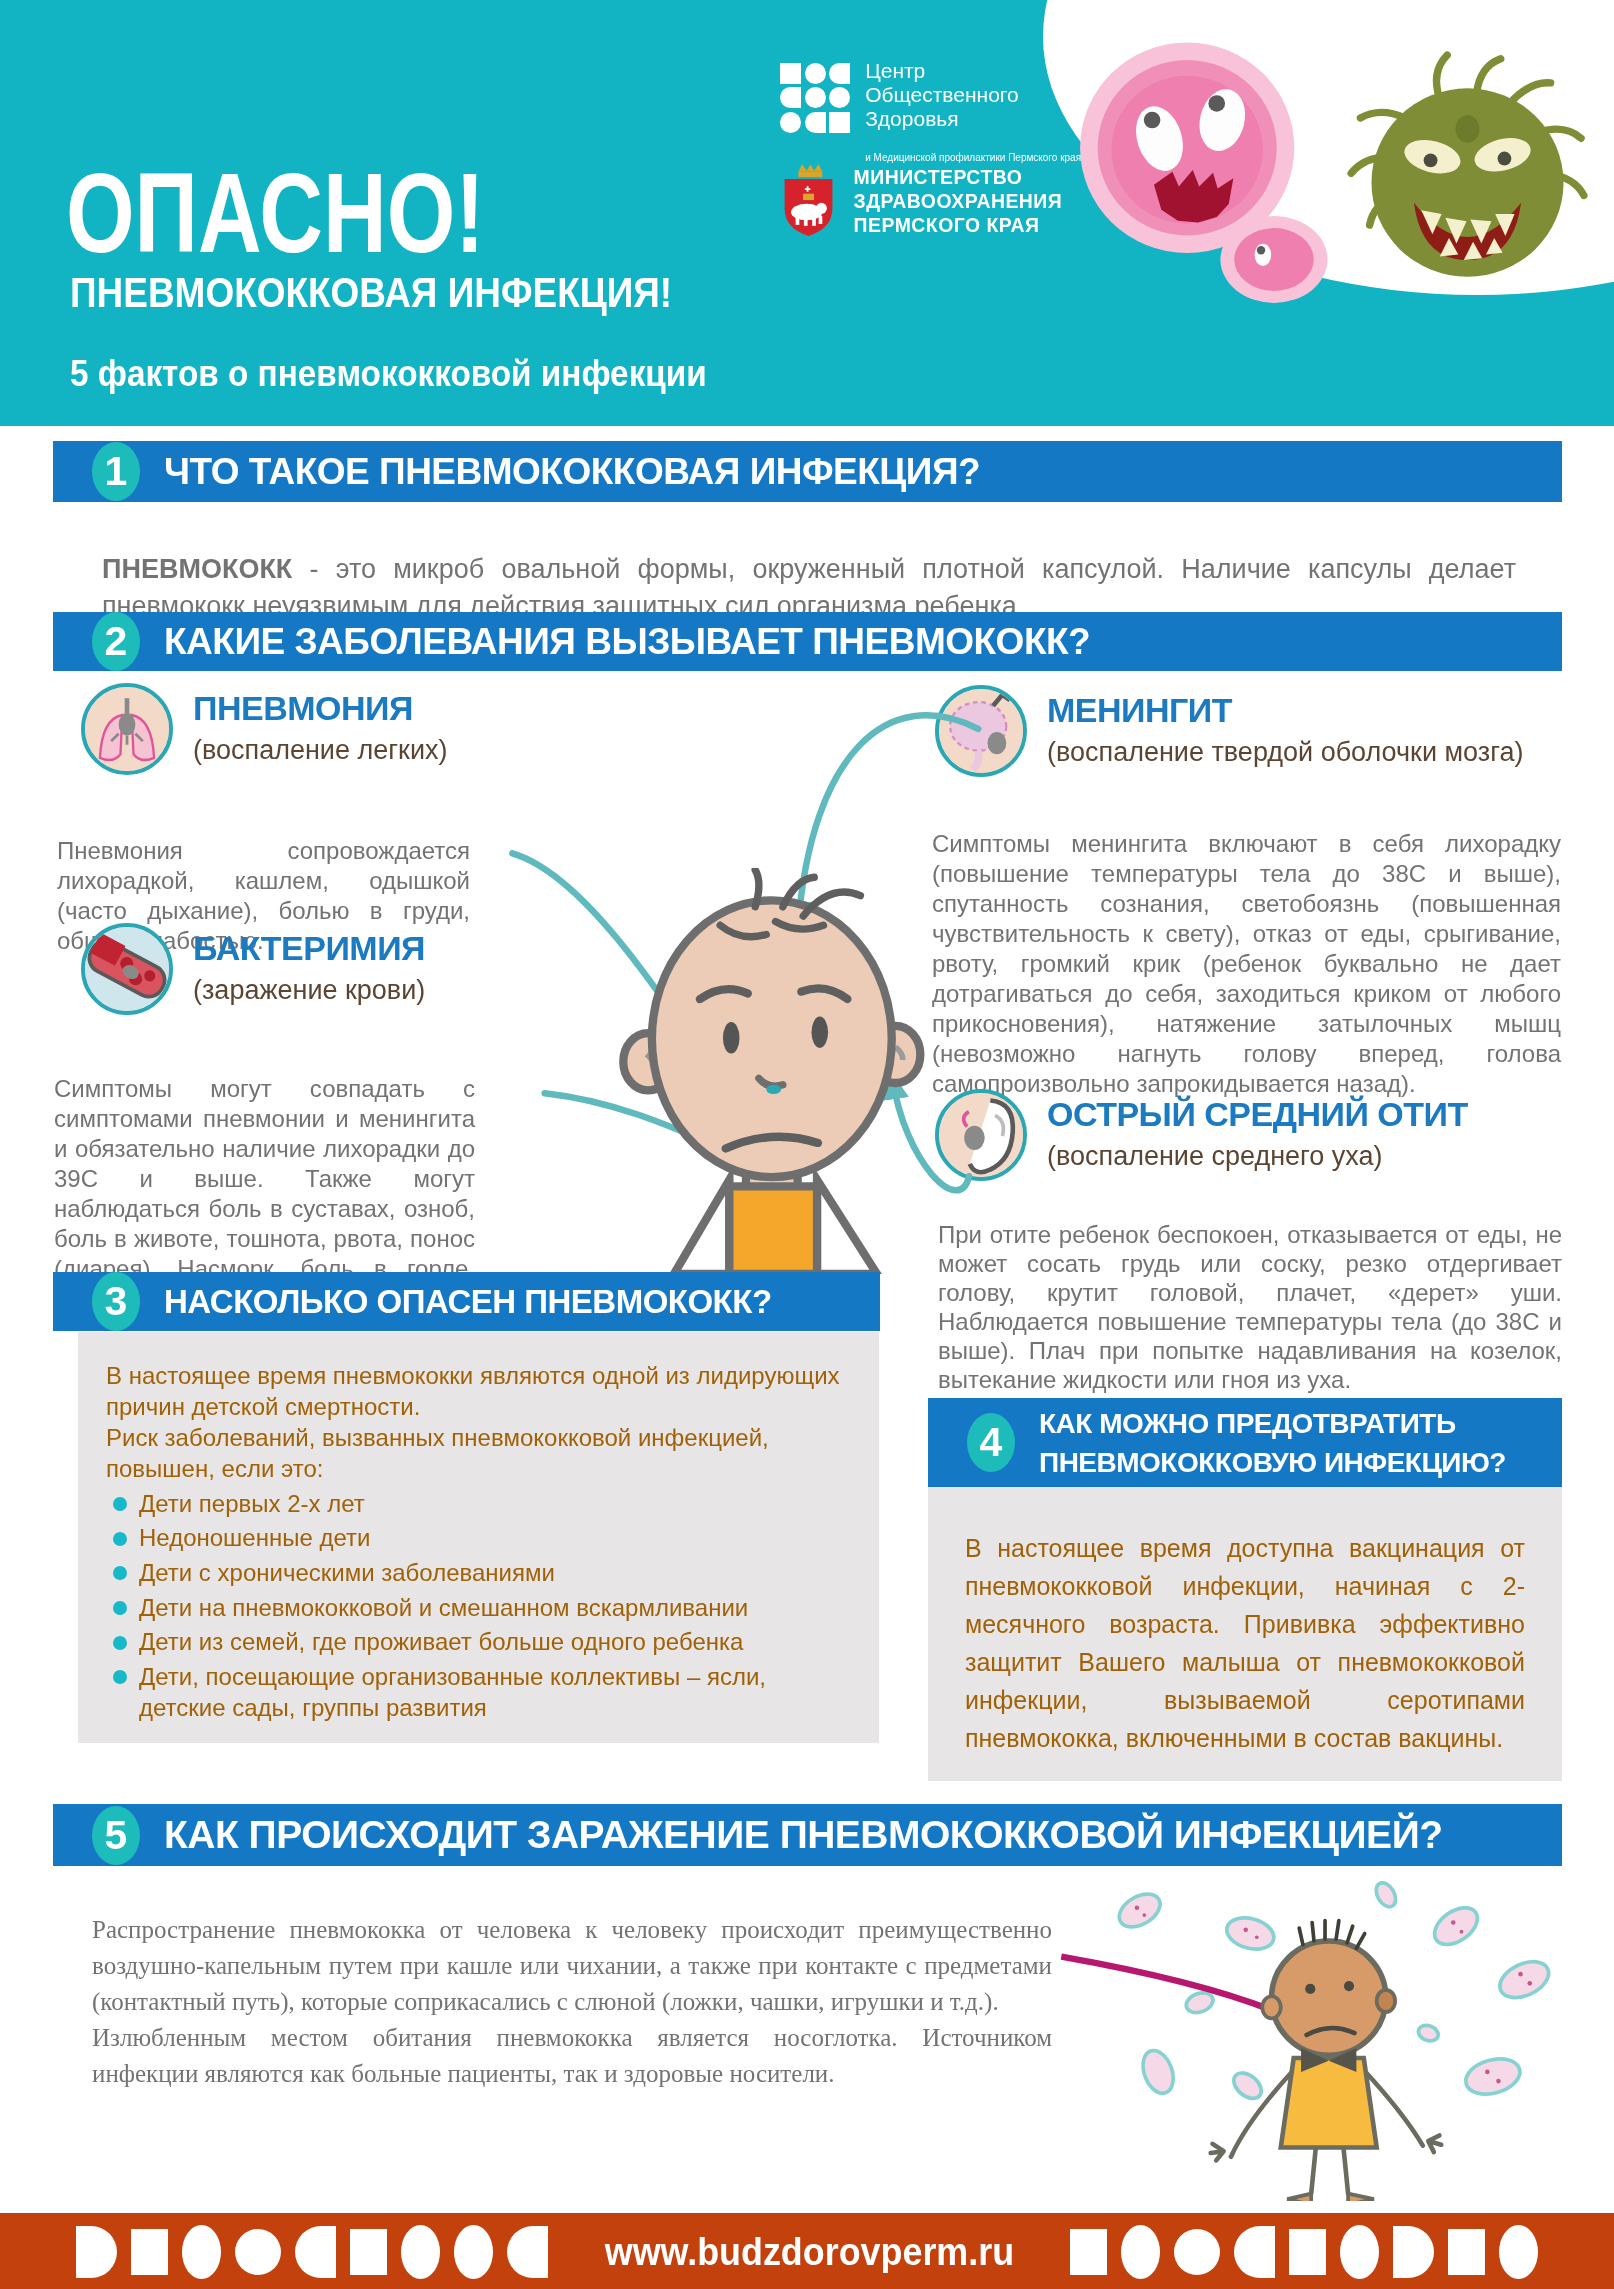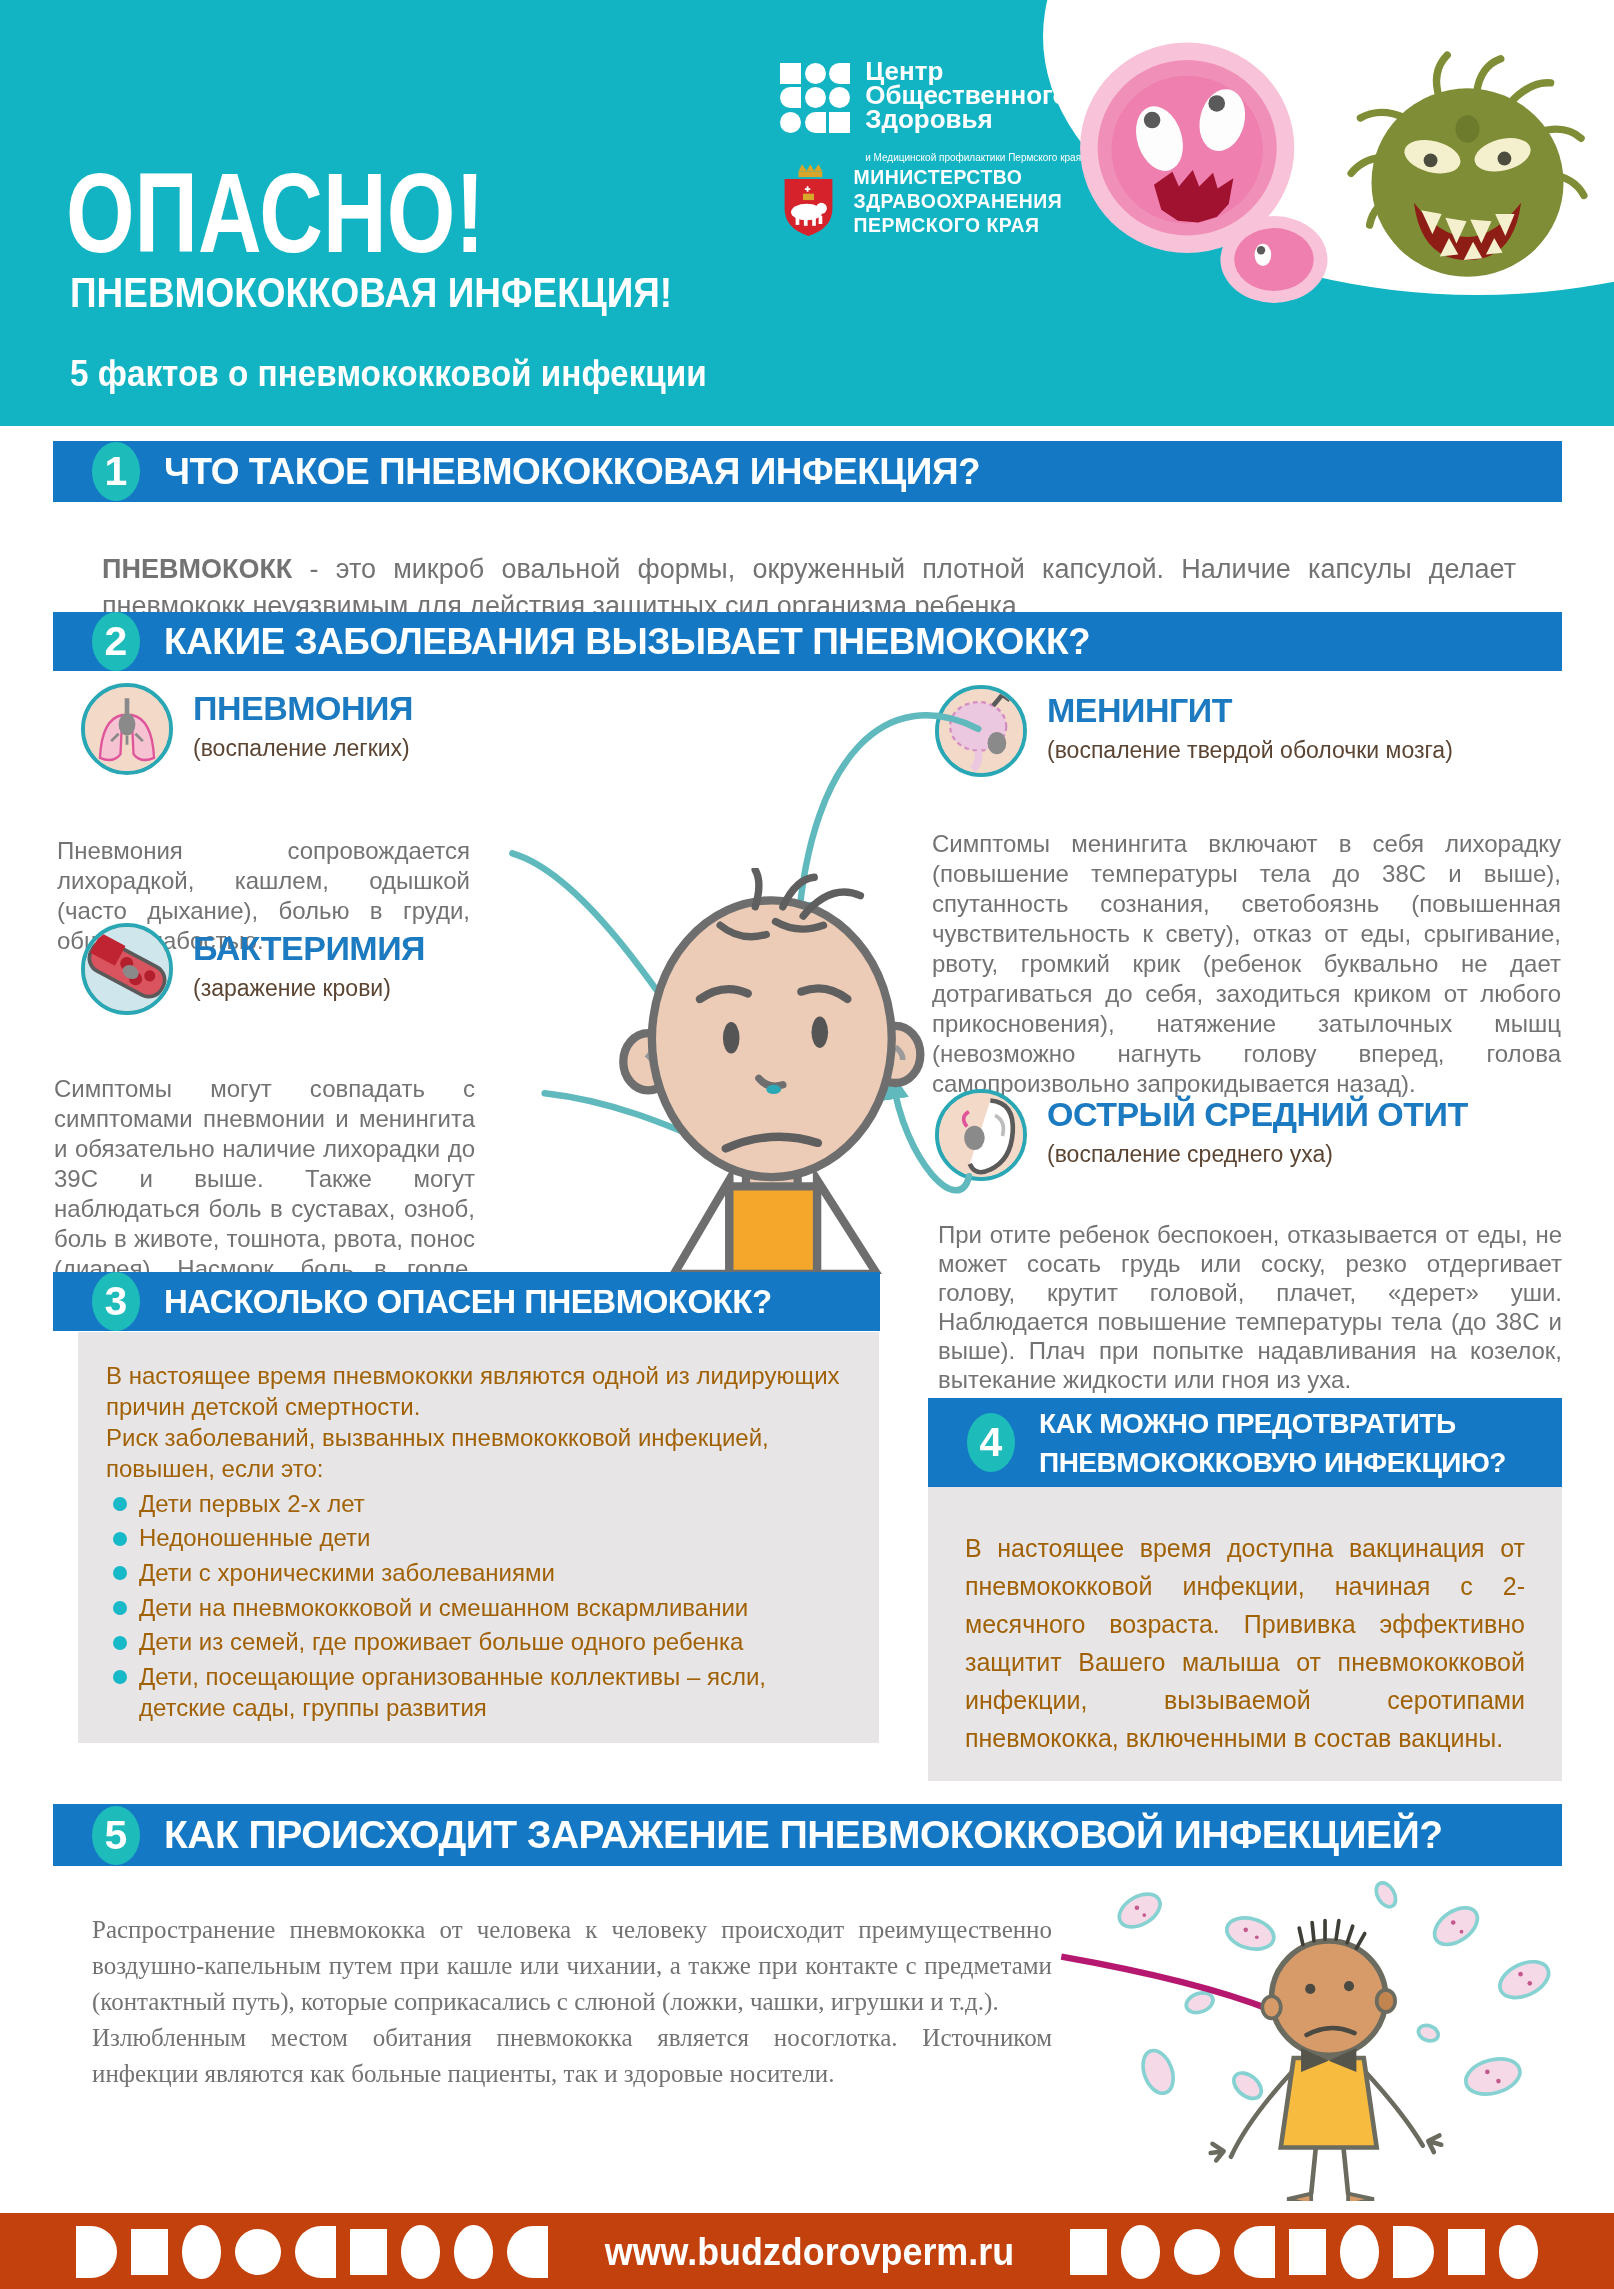--- a/index.html
+++ b/index.html
@@ -19,21 +19,21 @@
   .hero-sub   { position:absolute; left:70px; top:269px; color:#fff; font-size:42px; font-weight:bold;
                 transform:scaleX(0.88); transform-origin:left top; white-space:nowrap; }
   .hero-tag   { position:absolute; left:70px; top:353px; color:#fff; font-size:37px; font-weight:bold;
                 transform:scaleX(0.9); transform-origin:left top; white-space:nowrap; }
 
   .logo-center { position:absolute; left:780px; top:59px; display:flex; gap:14.8px; color:#fff; }
   .logo-grid { display:grid; grid-template-columns:repeat(3,21px); grid-auto-rows:21px; gap:3.7px; margin-top:3.7px; }
   .cell { background:#fff; }
   .cell.circle { border-radius:50%; }
   .cell.dleft  { border-radius:50% 0 0 50% / 50% 0 0 50%; }
-  .logo-center-lines { font-size:26px; font-weight:bold; line-height:24px; }
+  .logo-center-lines { font-size:21px; font-weight:normal; line-height:24px; }
   .logo-center-sub { font-size:10px; font-weight:normal; margin-top:21px; white-space:nowrap; }
 
   .logo-ministry { position:absolute; left:780px; top:162px; display:flex; gap:16.6px; align-items:center; color:#fff; }
   .logo-ministry-lines { font-size:19.4px; font-weight:bold; line-height:24px; letter-spacing:0.5px; }
 
   
   .banner { position:absolute; background:#1478c4; color:#fff; display:flex; align-items:center;
             gap:24px; padding-left:39px; font-weight:bold; box-sizing:border-box; }
   .num { flex:none; width:48px; height:59px; border-radius:50%; background:#1dbcba; color:#fff;
          display:flex; align-items:center; justify-content:center; font-size:41px; font-weight:bold; }
@@ -48,21 +48,21 @@
   
   .para { position:absolute; color:#737373; text-align:justify; }
   .lead { font-weight:bold; }
   #para1 { left:102px; top:524px; width:1414px; font-size:27px; line-height:37px; }
 
   .disease { position:absolute; display:flex; gap:20px; align-items:flex-start; }
   .disease-icon { flex:none; width:92px; height:92px; border-radius:50%; overflow:hidden;
                   border:4.6px solid #2aa7b5; box-sizing:border-box; background:#f3d9c8; }
   .disease-icon svg { display:block; width:100%; height:100%; }
   .disease-name { font-size:34px; font-weight:bold; color:#1c7ac0; margin-top:5.5px; letter-spacing:-0.5px; }
-  .disease-sub  { font-size:23px; color:#5b4431; margin-top:7.4px; }
+  .disease-sub  { font-size:27px; color:#5b4431; margin-top:7.4px; }
 
   #disease-pneumonia  { left:81px;  top:683px; }
   #para-pneumonia     { left:57px;  top:812px;  width:413px; font-size:24px; line-height:30px; }
   #disease-bacteremia { left:81px;  top:923px; }
   #para-bacteremia    { left:54px;  top:1050px; width:421px; font-size:24px; line-height:30px; }
   #disease-meningitis { left:935px; top:685px; }
   #para-meningitis    { left:932px; top:805px; width:629px; font-size:24px; line-height:30px; }
   #disease-otitis     { left:935px; top:1089px; }
   #para-otitis        { left:938px; top:1196px; width:624px; font-size:24px; line-height:29px; }
 

